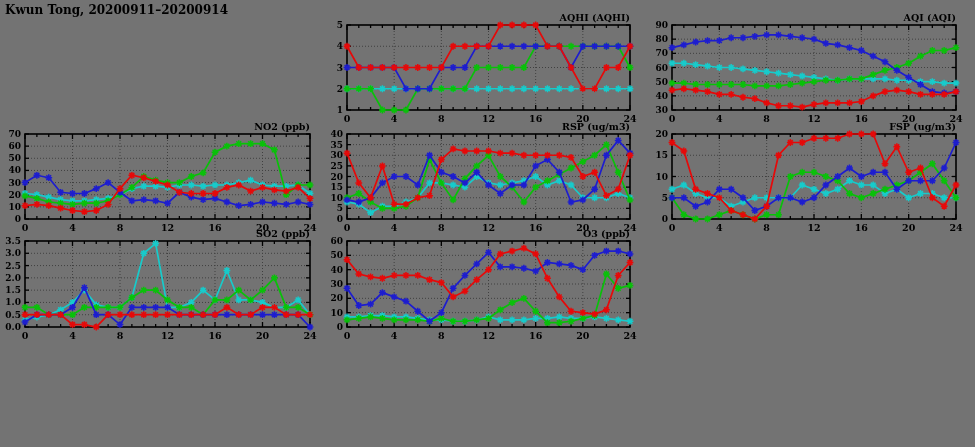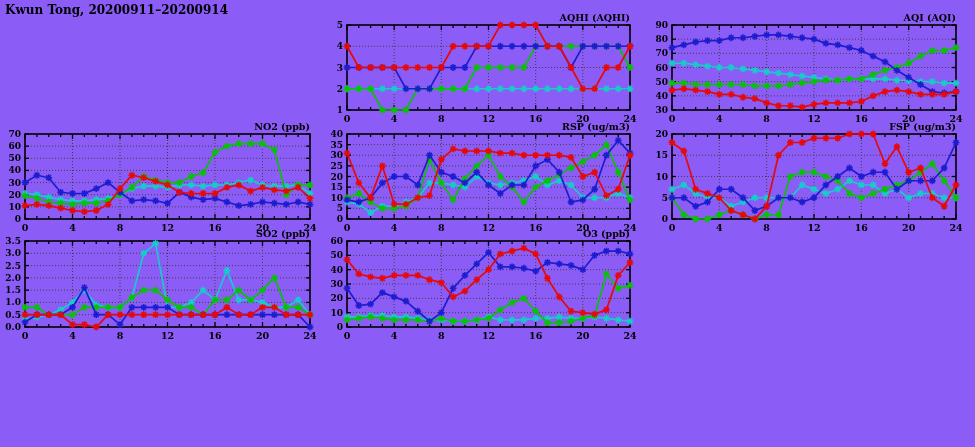--- a/index.html
+++ b/index.html
@@ -1,16 +1,16 @@
 <!DOCTYPE html>
 <html><head>
 <meta charset="utf-8">
 <style>
   html,body{margin:0;padding:0;background:#fff;}
-  .canvas{position:relative;width:975px;height:447px;background:#8b5cf6;overflow:hidden;
+  .canvas{position:relative;width:975px;height:447px;background:#737373;overflow:hidden;
           font-family:"DejaVu Serif",serif;}
   .page-title{position:absolute;left:5px;top:3px;font-weight:bold;font-size:12px;color:#000;}
   #charts{position:absolute;left:0;top:0;}
   .tick{font-family:"DejaVu Serif",serif;font-weight:bold;font-size:9px;fill:#000;}
   .xlab{font-family:"DejaVu Serif",serif;font-weight:bold;font-size:9.5px;fill:#000;}
   .ctitle{font-family:"DejaVu Serif",serif;font-weight:bold;font-size:9.5px;fill:#000;}
 </style>
 </head>
 <body>
 

